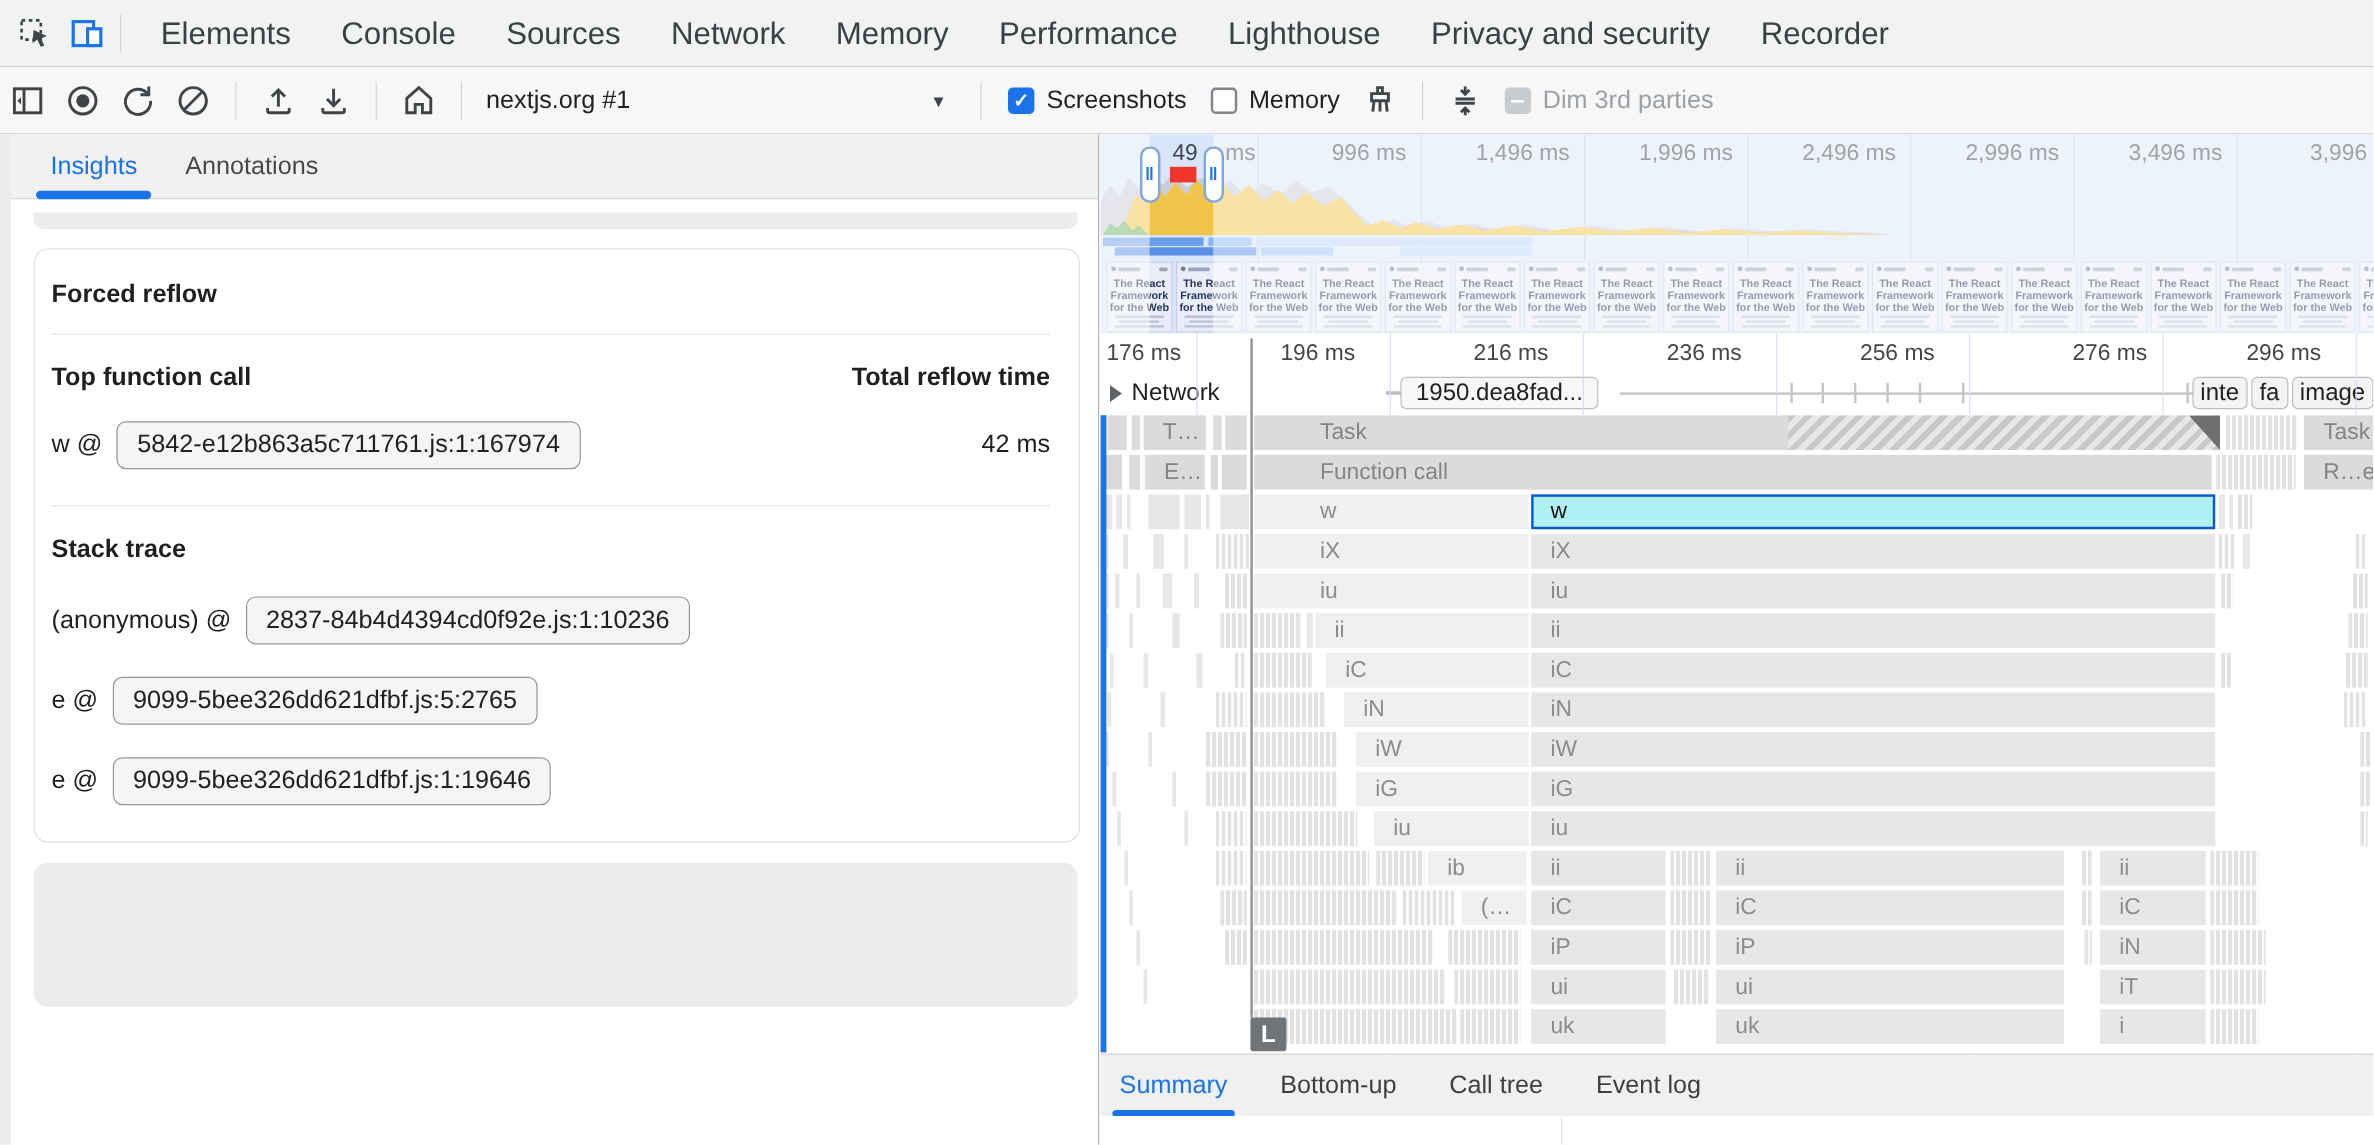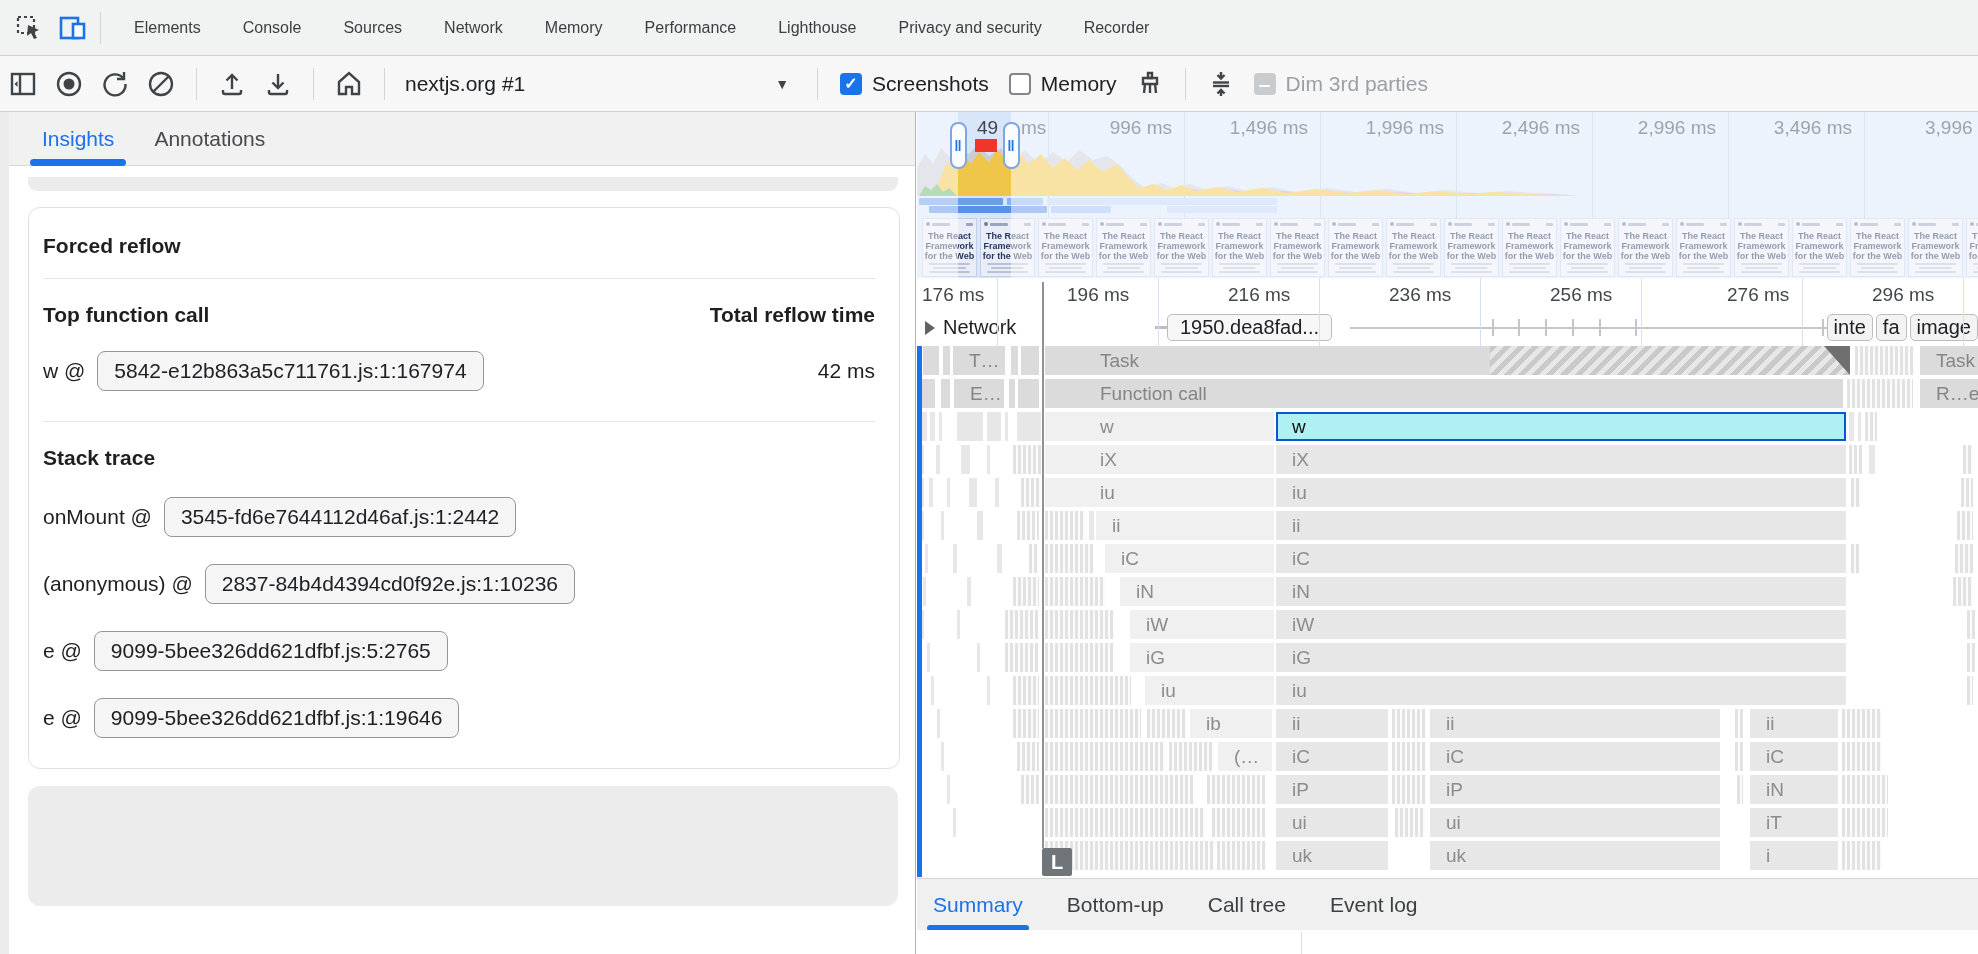--- a/index.html
+++ b/index.html
@@ -6,21 +6,21 @@
   html,body { width:1978px; height:954px; overflow:hidden; background:#fff;
     font-family:"Liberation Sans", sans-serif; color:#202124; }
   #root { position:relative; width:1978px; height:954px; }
 
   
   #tabbar { position:absolute; left:0; top:0; width:1978px; height:56px;
     background:#f1f2f2; border-bottom:1px solid #cdd0d3; display:flex; align-items:center; }
   .tb-icon { width:30px; height:30px; margin-left:14px; display:flex; align-items:center; justify-content:center; }
   .vsep { width:1px; height:32px; background:#d2d5d8; margin:0 12px; }
   #tabs { display:flex; height:56px; align-items:center; }
-  .tab { padding:0 21px; height:56px; line-height:56px; font-size:16px; color:#3b4045;
+  .tab { padding:0 21px; height:56px; line-height:56px; font-size:26px; color:#3b4045;
     position:relative; cursor:default; white-space:nowrap; }
   .tab.active { color:#1a73e8; }
   .tab.active::after { content:""; position:absolute; left:8px; right:8px; bottom:0;
     height:6px; border-radius:4px 4px 0 0; background:#1a73e8; }
 
   
   #toolbar { position:absolute; left:0; top:56px; width:1978px; height:56px;
     background:#f7f7f7; border-bottom:1px solid #cfd2d5; display:flex; align-items:center; }
   .icon-btn { width:34px; height:34px; margin:0 6px; display:flex; align-items:center; justify-content:center; border-radius:4px; }
   .icon-btn svg { stroke:#3f4448; fill:none; stroke-width:2.4; }
@@ -265,24 +265,20 @@
         <span style="display:flex;align-items:center;">
           <span class="fn-label">w @</span>
           <span class="code-pill">5842-e12b863a5c711761.js:1:167974</span>
         </span>
         <span id="total-time">42 ms</span>
       </div>
       <hr class="card-hr" style="margin-top:30px;">
       <div class="card-h">Stack trace</div>
       <div id="stack-list">
           <div class="stack-row">
-            <div class="fn-label">onMount @</div>
-            <div class="code-pill">3545-fd6e7644112d46af.js:1:2442</div>
-          </div>
-          <div class="stack-row">
             <div class="fn-label">(anonymous) @</div>
             <div class="code-pill">2837-84b4d4394cd0f92e.js:1:10236</div>
           </div>
           <div class="stack-row">
             <div class="fn-label">e @</div>
             <div class="code-pill">9099-5bee326dd621dfbf.js:5:2765</div>
           </div>
           <div class="stack-row">
             <div class="fn-label">e @</div>
             <div class="code-pill">9099-5bee326dd621dfbf.js:1:19646</div>

